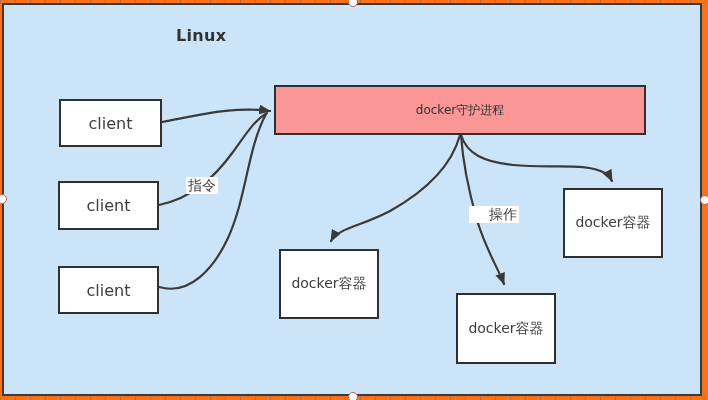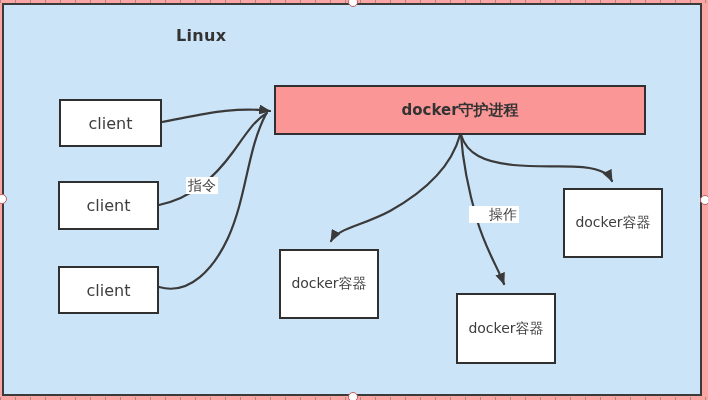--- a/index.html
+++ b/index.html
@@ -1,18 +1,18 @@
 <!DOCTYPE html>
 <html style="--canvas_fill: #CCE4F8; --canvas_stroke: #3A3A3A; --node_fill: #FFFFFF; --daemon_fill: #FA9696; --node_stroke: #303030; --arrow: #3A3A3A; --text: #333333; --selection_handle: #C0605C;"><head>
 <meta charset="utf-8">
 <style>
   html,body{margin:0;padding:0;background:#ffffff;}
   .stage{
     position:relative;width:708px;height:400px;overflow:hidden;
-    background:#fca5a5;font-family:"DejaVu Sans",sans-serif;color:var(--text,#333);
+    background:#f97316;font-family:"DejaVu Sans",sans-serif;color:var(--text,#333);
   }
   
   .linux-rect{
     position:absolute;left:2px;top:3px;width:700px;height:393px;
     background:var(--canvas_fill,#CCE4F8);
     border:2.5px solid var(--canvas_stroke,#3A3A3A);
     box-sizing:border-box;z-index:1;
   }
   .grid-ticks{
     position:absolute;left:0;width:708px;height:3px;z-index:0;
@@ -31,21 +31,21 @@
     display:flex;align-items:center;justify-content:center;
     font-size:16px;color:#3d3d3d;
   }
   .client1{left:59px;top:99px;width:103px;height:48px;}
   .client2{left:58px;top:181px;width:101px;height:49px;}
   .client3{left:58px;top:266px;width:101px;height:48px;}
   .daemon{
     left:274px;top:85px;width:372px;height:50px;
     background:var(--daemon_fill,#FA9696);
     border:2.5px solid var(--node_stroke,#303030);
-    font-weight:bold;font-size:15px;color:#333;
+    font-weight:normal;font-size:12px;color:#333;
   }
   .cont1{left:279px;top:249px;width:100px;height:70px;font-size:14px;}
   .cont2{left:456px;top:293px;width:100px;height:71px;font-size:14px;}
   .cont3{left:563px;top:188px;width:100px;height:70px;font-size:14px;}
   .edges{position:absolute;left:0;top:0;z-index:2;}
   .edge{fill:none;stroke:var(--arrow,#3A3A3A);stroke-width:2.2px;stroke-linecap:round;}
   .arrowhead{fill:var(--arrow,#3A3A3A);}
   .edge-label{
     position:absolute;z-index:4;background:#ffffff;padding:0 2px;
     font-size:14px;line-height:17px;color:#3f3f3f;

